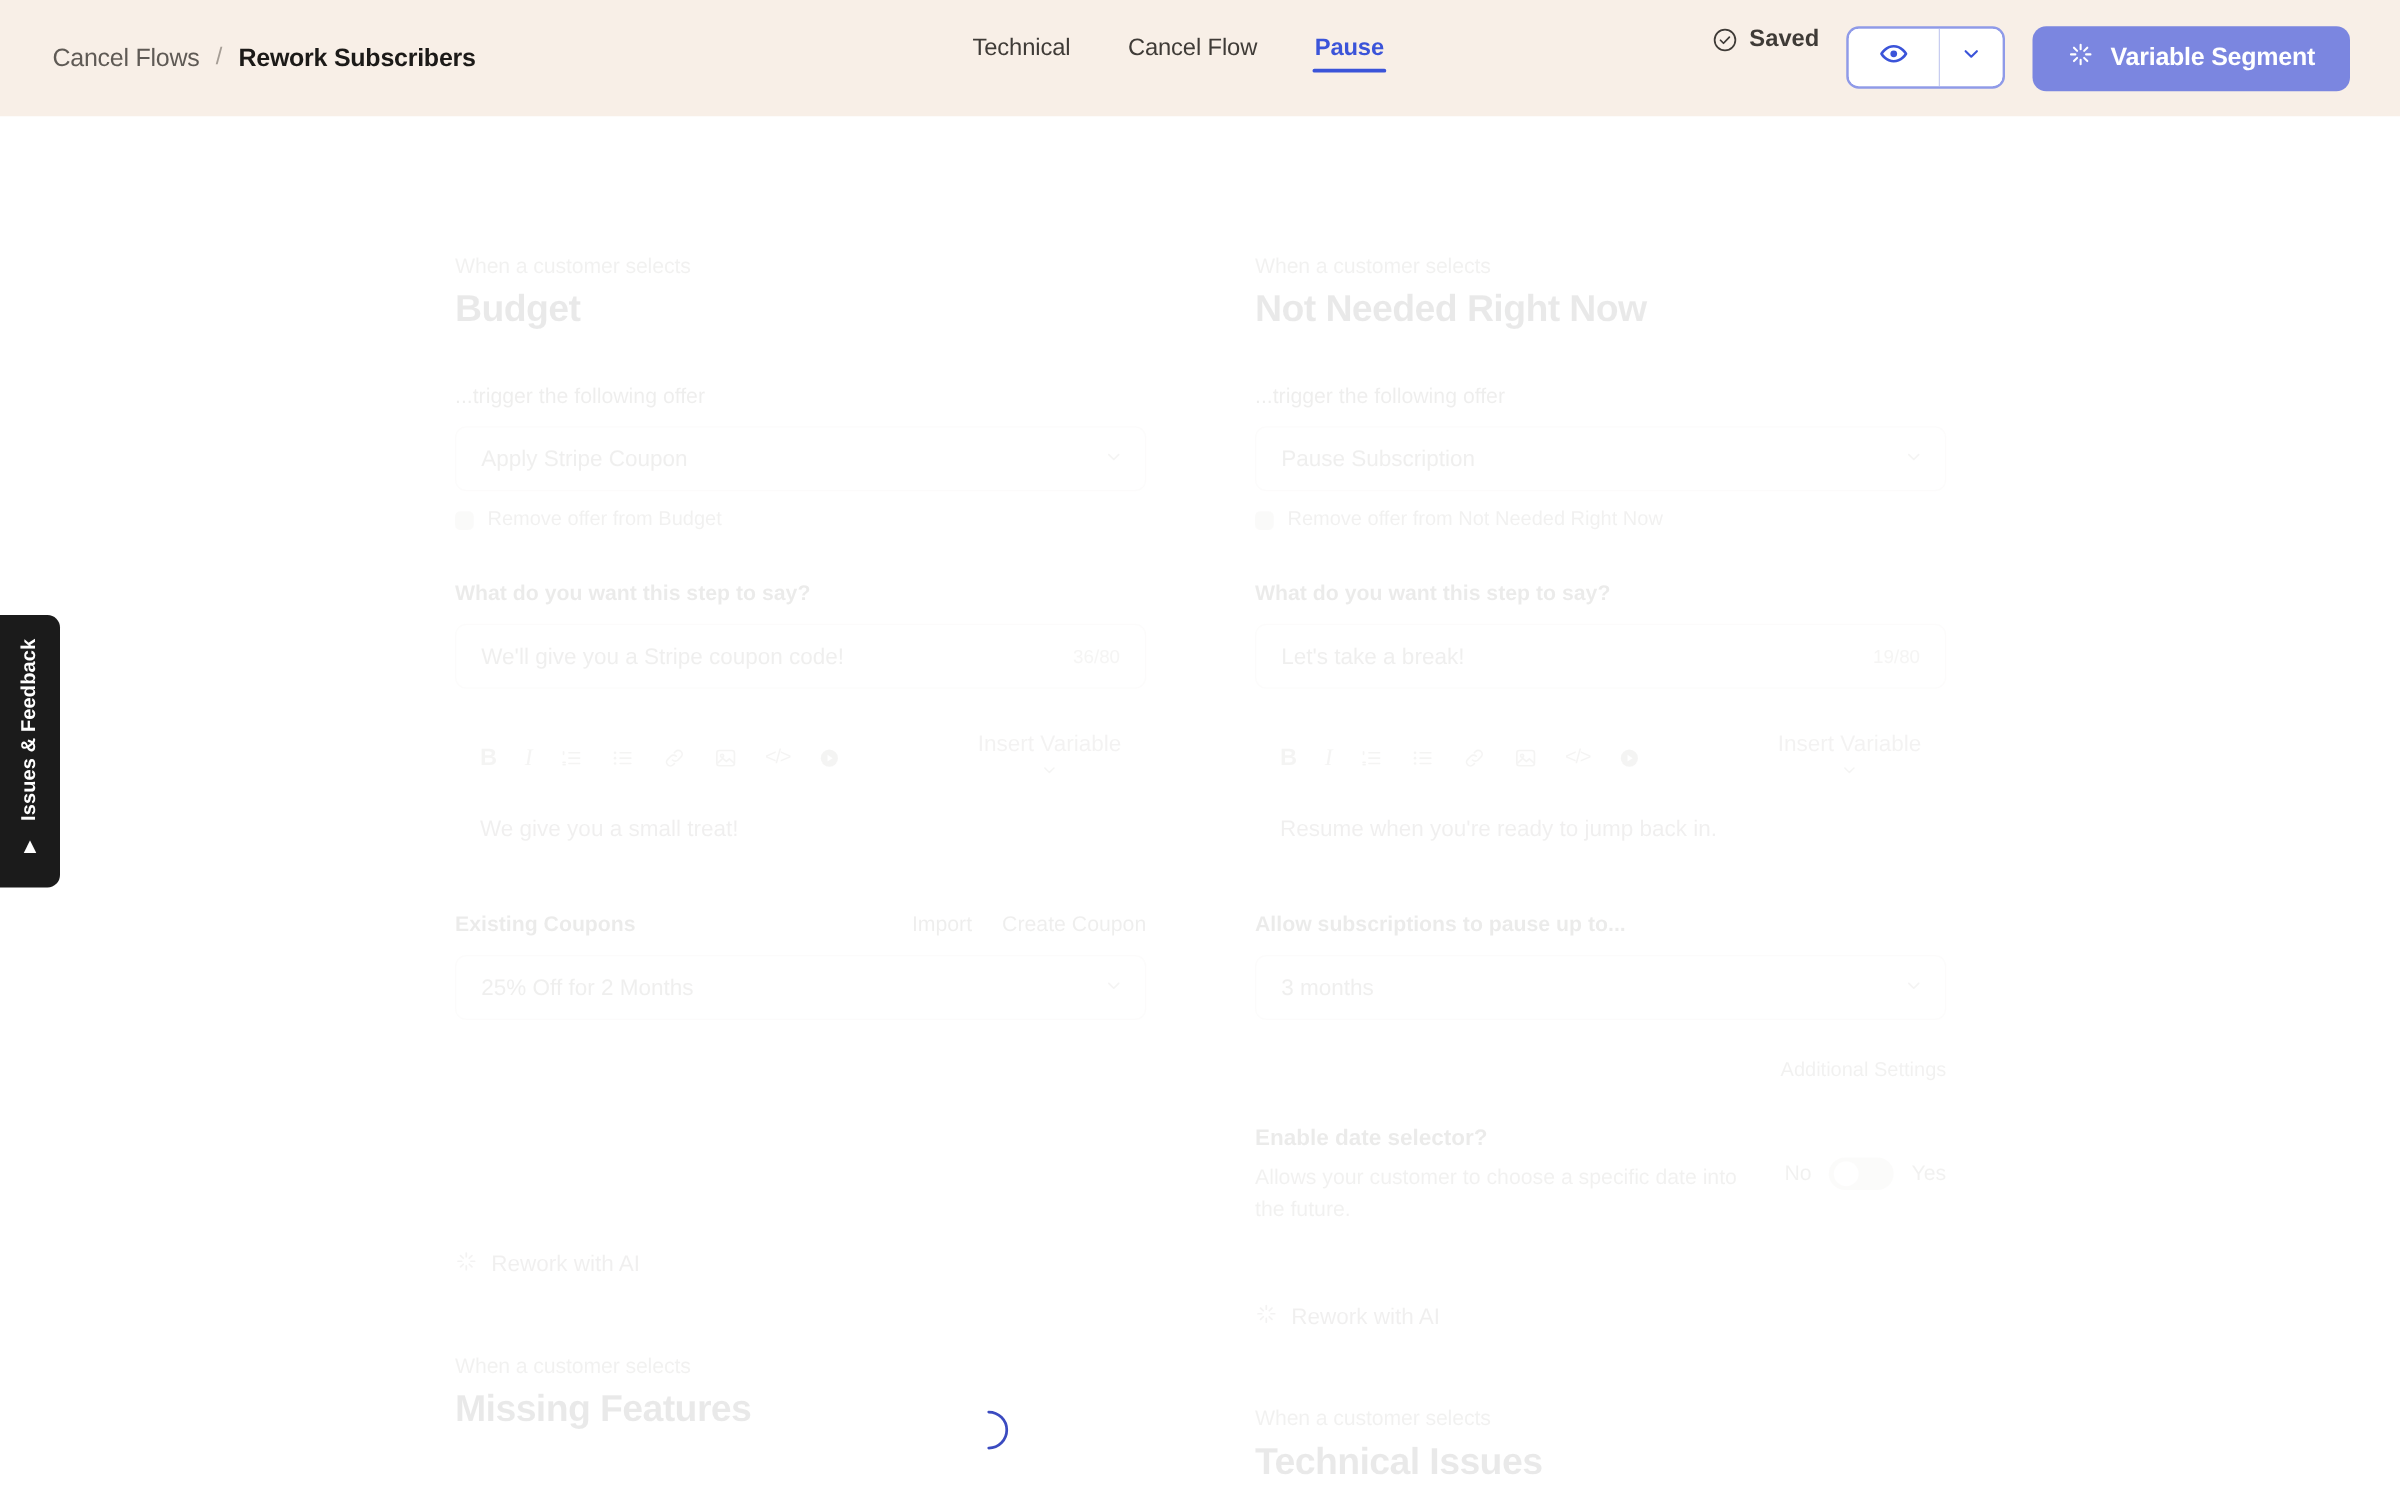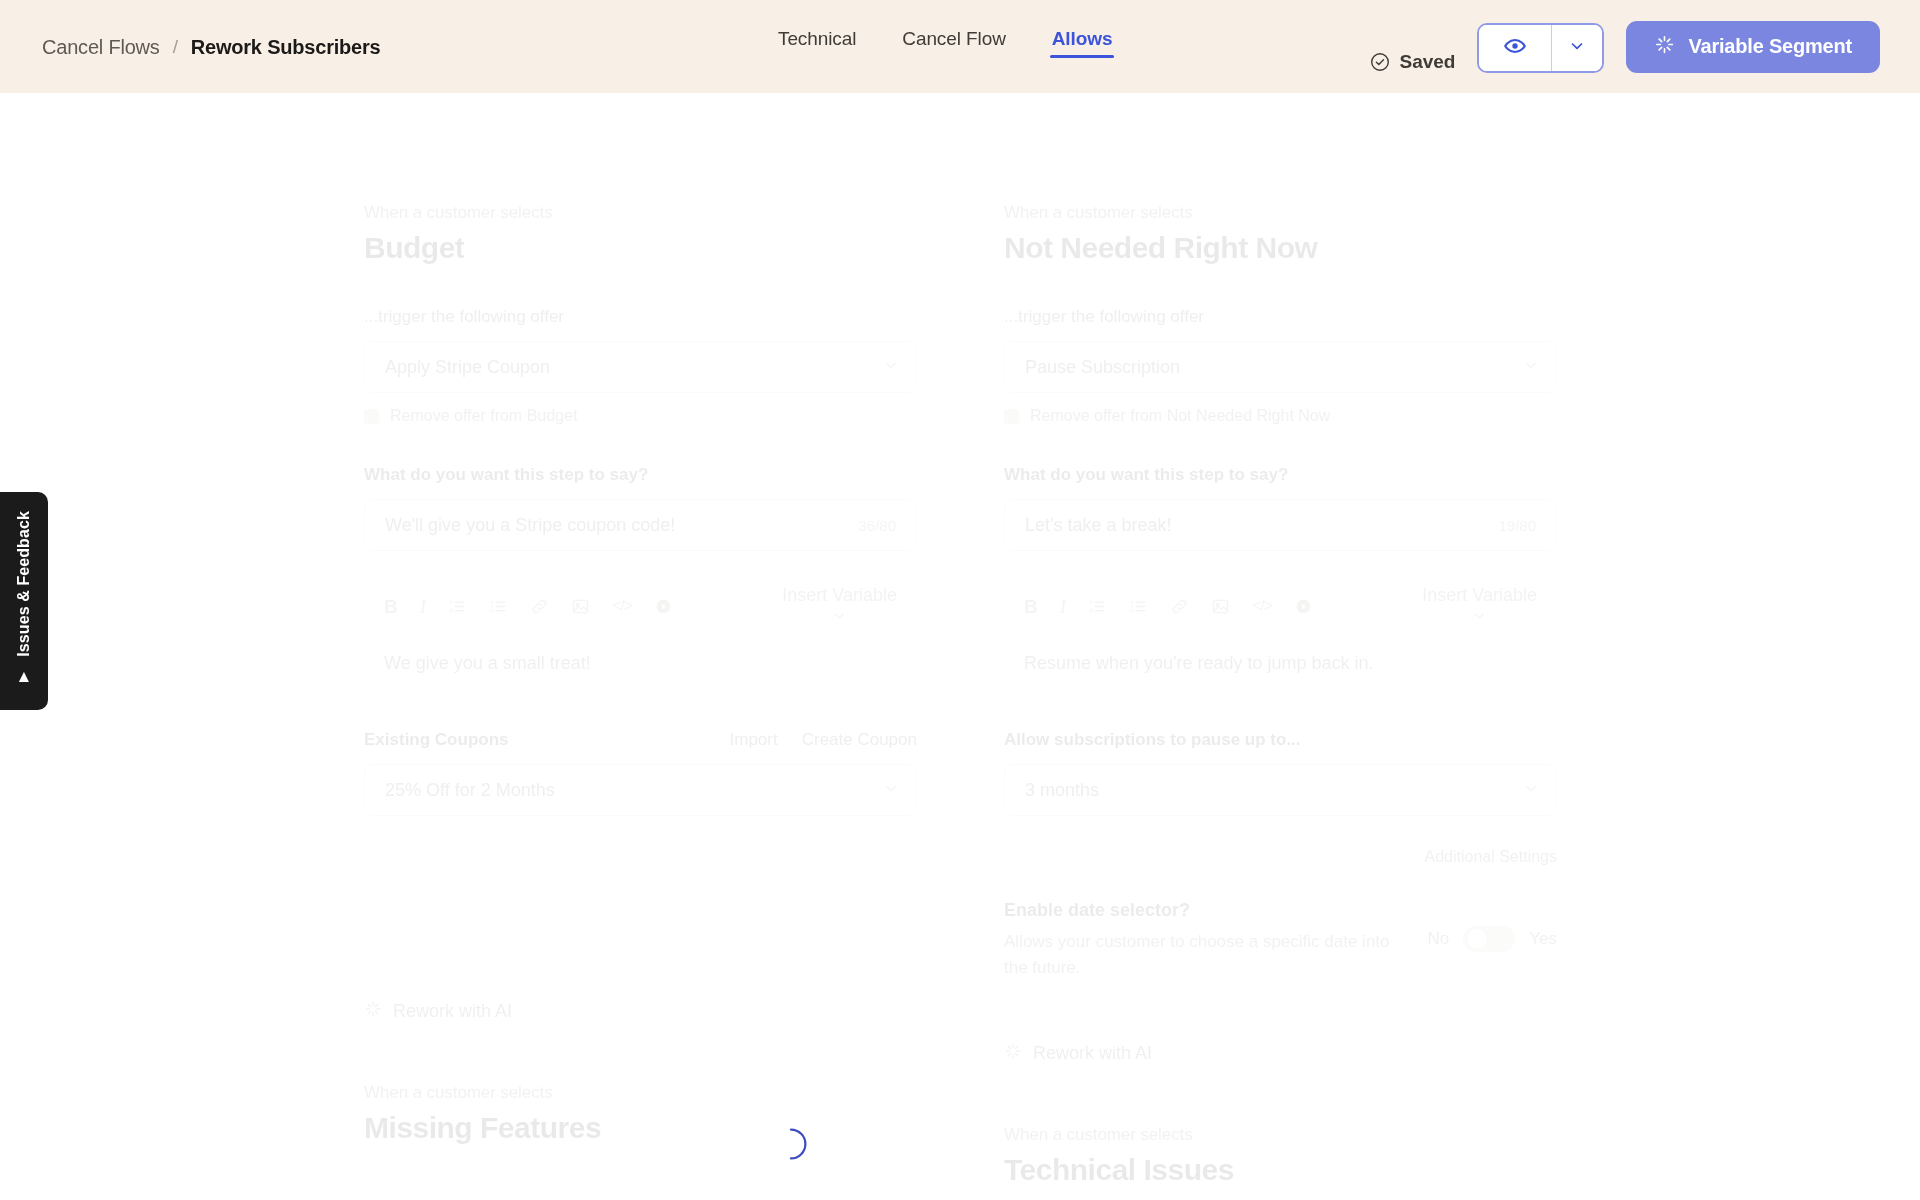--- a/index.html
+++ b/index.html
@@ -36,21 +36,21 @@
     letter-spacing:-0.1px; padding:6px 2px 22px 2px;
   }
   .nav-item.active { color:#3b54d9; font-weight:700; }
   .nav-item.active::after {
     content:""; position:absolute; left:0; right:0; bottom:14px;
     height:3px; background:#3b54d9; border-radius:2px;
   }
 
   .header-right {
     position:absolute; right:40px; top:50%; transform:translateY(-50%);
-    display:flex; align-items:flex-end; gap:22px;
+    display:flex; align-items:flex-start; gap:22px;
   }
   .saved { display:flex; align-items:center; gap:9px; font-size:19px; color:#3f3b37; font-weight:600;}
   .saved svg { display:block; }
 
   .split-btn {
     display:flex; align-items:stretch;
     border:2px solid #8f9ae8; border-radius:10px; overflow:hidden;
     background:#fff; height:50px;
   }
   .split-main {
@@ -170,21 +170,21 @@
 
     <div class="breadcrumb">
       <span class="bc-root">Cancel Flows</span>
       <span class="bc-sep">/</span>
       <span class="bc-cur">Rework Subscribers</span>
     </div>
 
     <div class="nav">
       <div class="nav-item">Technical</div>
       <div class="nav-item">Cancel Flow</div>
-      <div class="nav-item active">Allows</div>
+      <div class="nav-item active">Pause</div>
     </div>
 
     <div class="header-right">
 
       <div class="saved">
         <span>
           <svg width="20" height="20" viewBox="0 0 20 20" fill="none">
             <circle cx="10" cy="10" r="8.3" stroke="#3f3b37" stroke-width="1.4"></circle>
             <path d="M6.4 10.2l2.4 2.4 4.7-4.9" stroke="#3f3b37" stroke-width="1.4" stroke-linecap="round" stroke-linejoin="round"></path>
           </svg>

